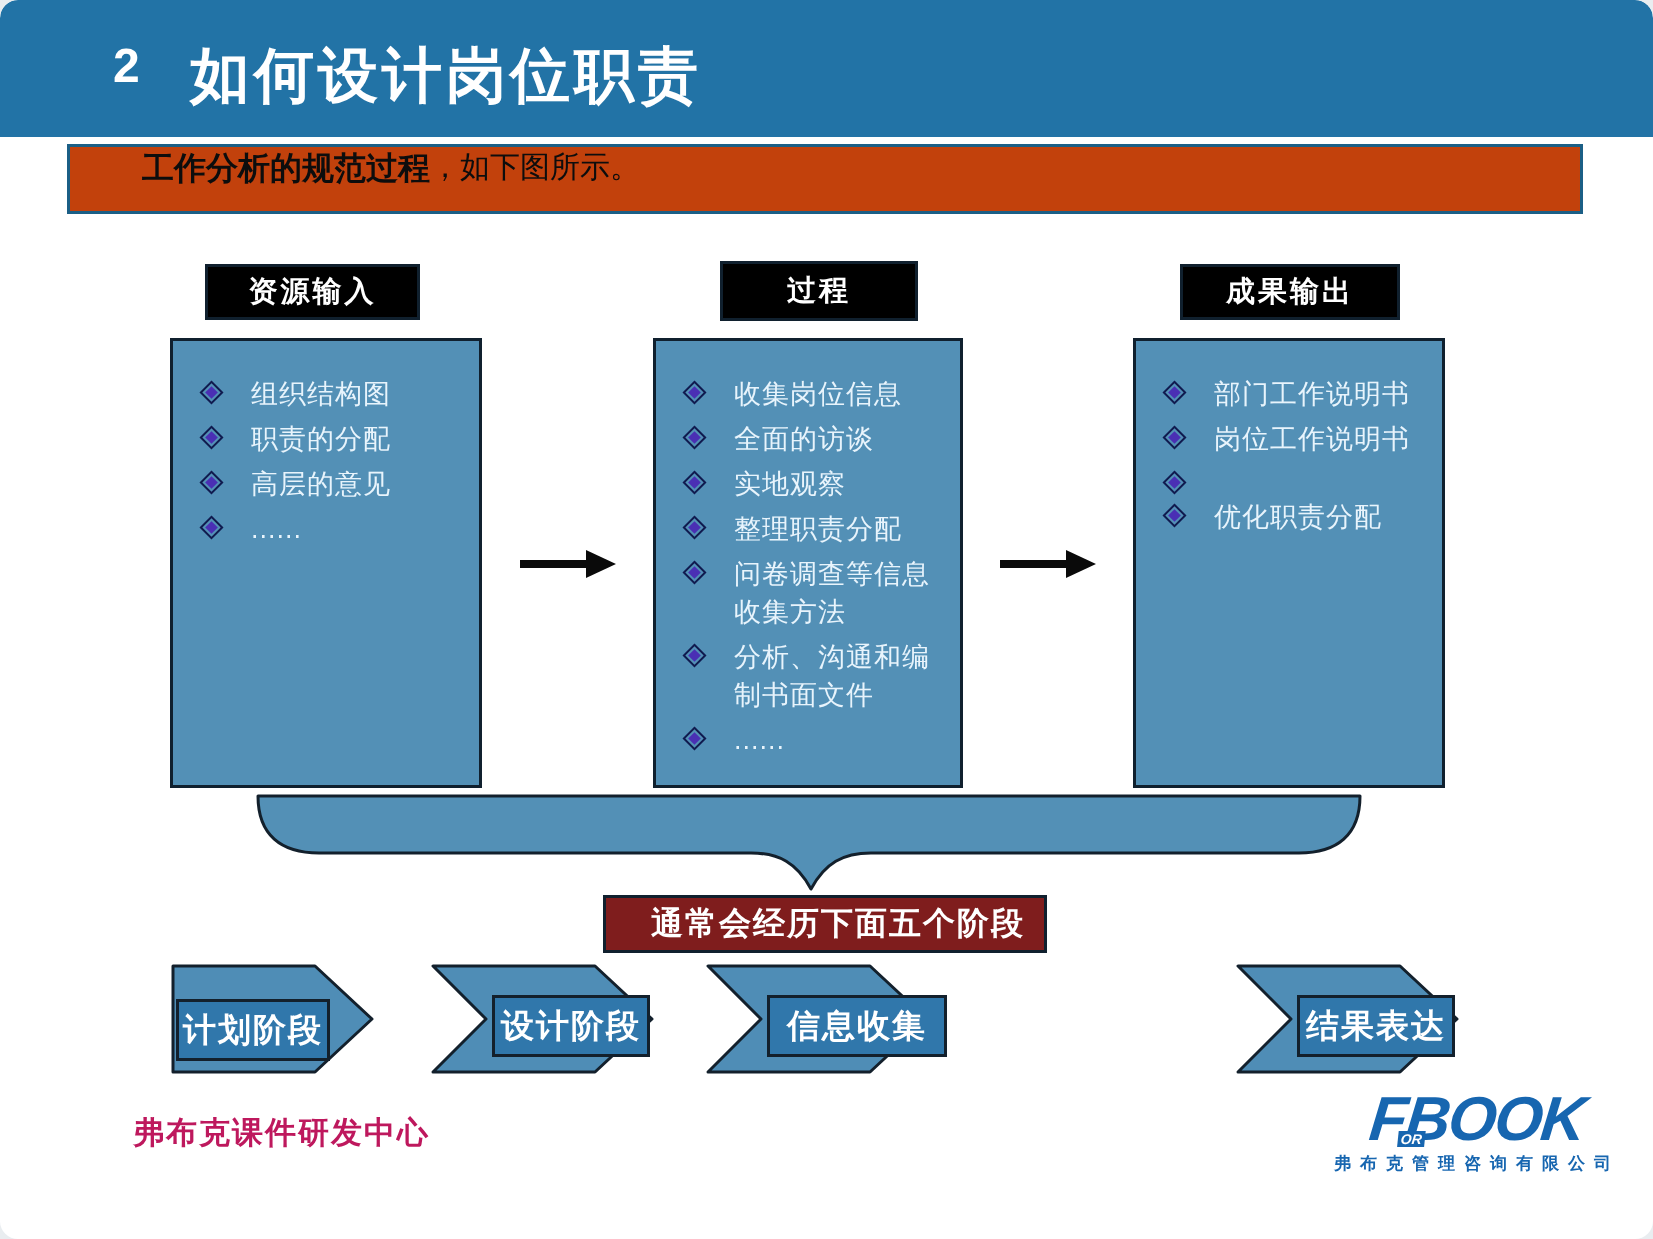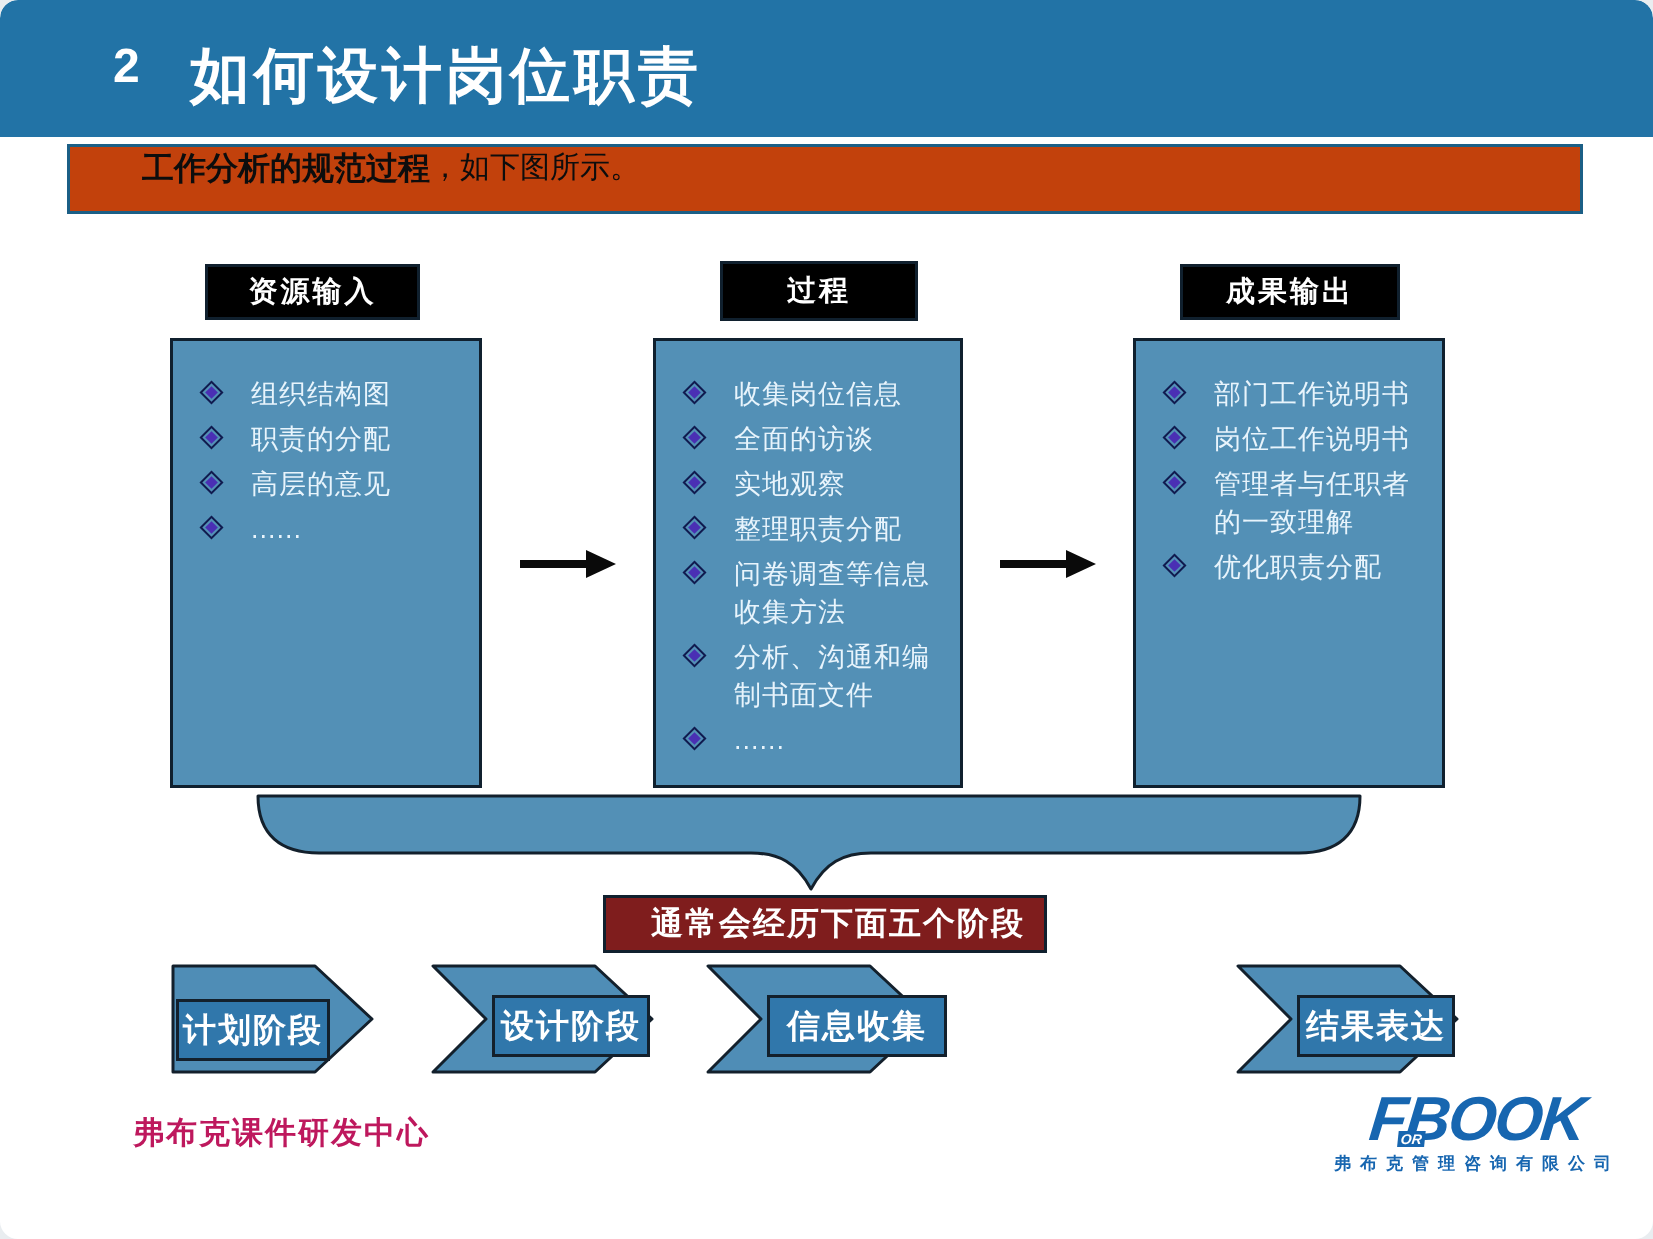--- a/index.html
+++ b/index.html
@@ -171,21 +171,20 @@
           <span class="bullet">
             <span class="diamond"></span>
           </span>
           <span class="itxt">岗位工作说明书</span>
         </li>
 
         <li>
           <span class="bullet">
             <span class="diamond"></span>
           </span>
-          <span class="itxt">管理者与任职者的一致理解</span>
         </li>
 
         <li>
           <span class="bullet">
             <span class="diamond"></span>
           </span>
           <span class="itxt">优化职责分配</span>
         </li>
       </ul>
   </div>

